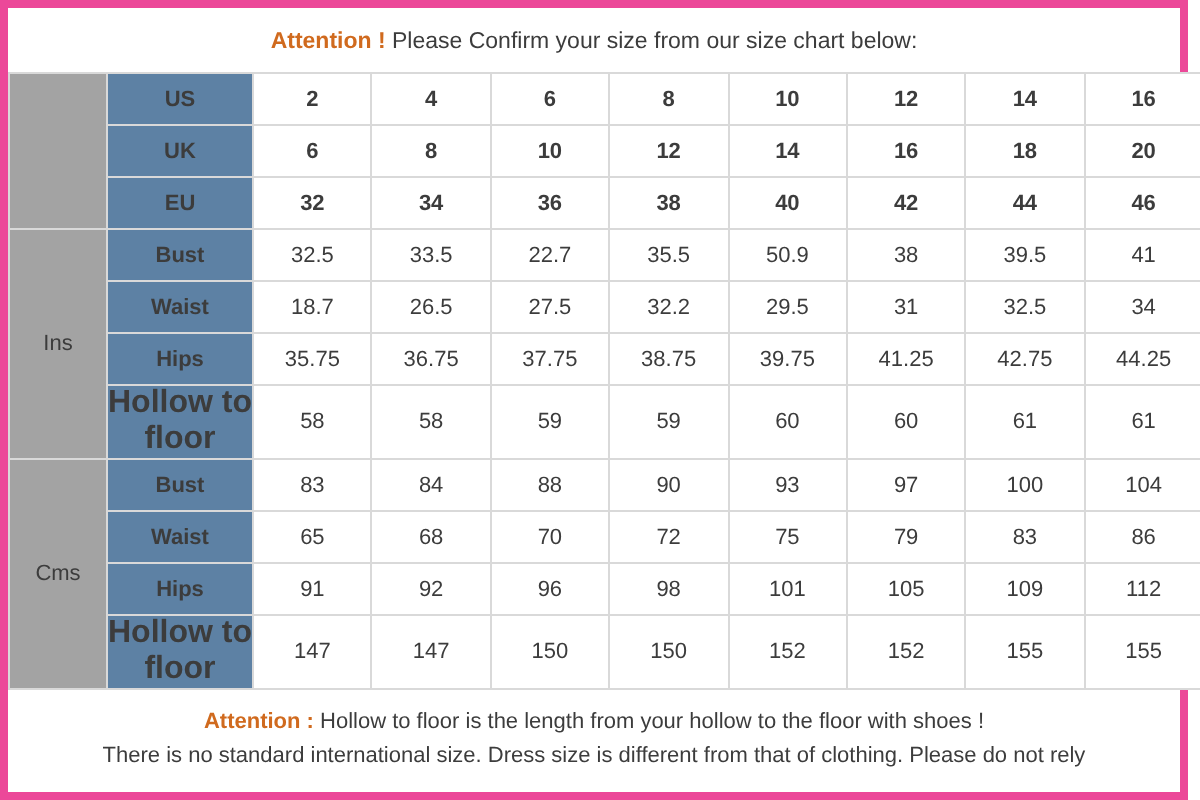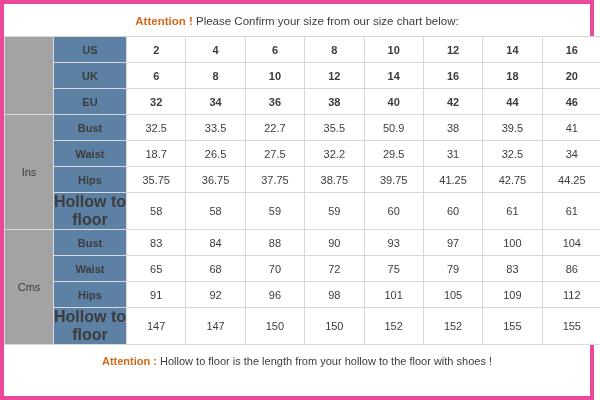--- a/index.html
+++ b/index.html
@@ -232,15 +232,16 @@
         <td class="val">155</td>
       </tr>
 
     </tbody>
   </table>
 
   <div class="footer">
     <div class="line1">
       <span class="attn2">Attention :</span><span> Hollow to floor is the length from your hollow to the floor with shoes !</span>
     </div>
+    <div>There is no standard international size. Dress size is different from that of clothing. Please do not rely</div>
   </div>
 
 </div>
 
 </body></html>

